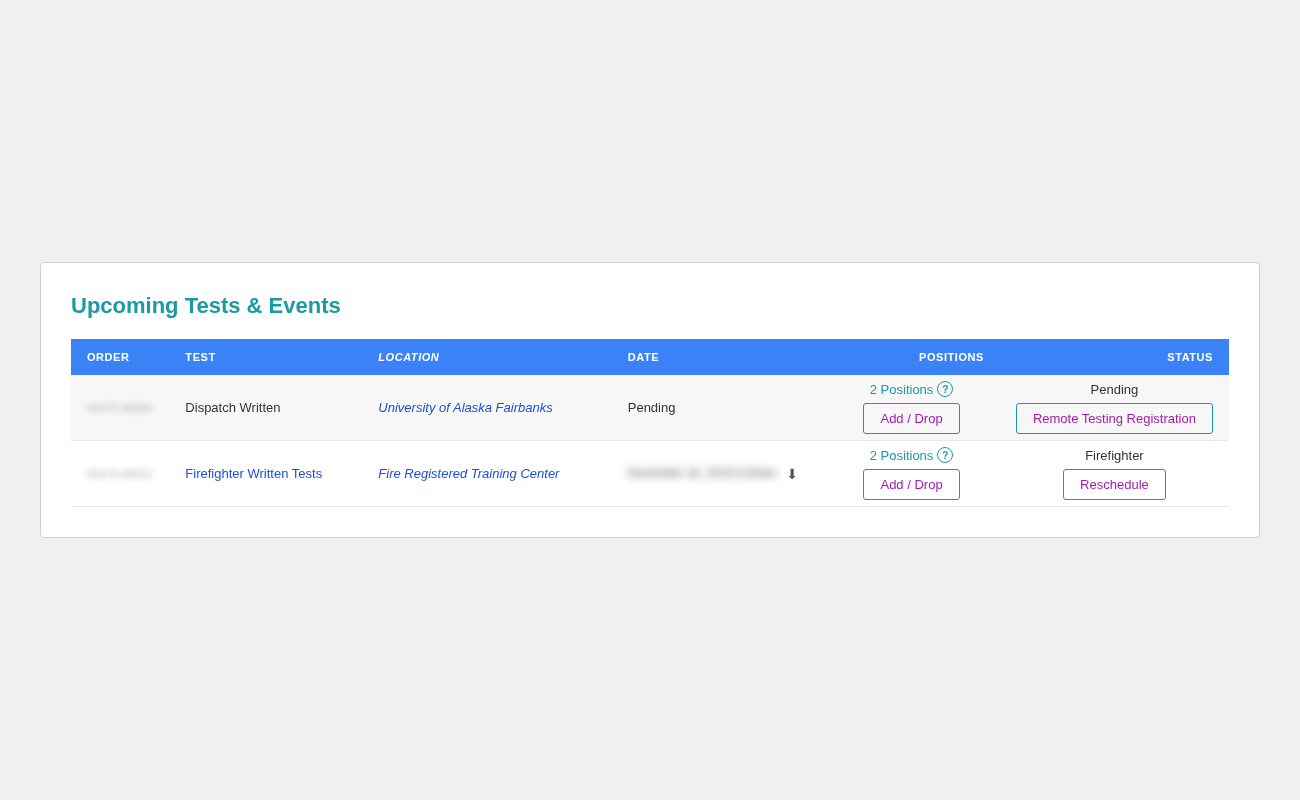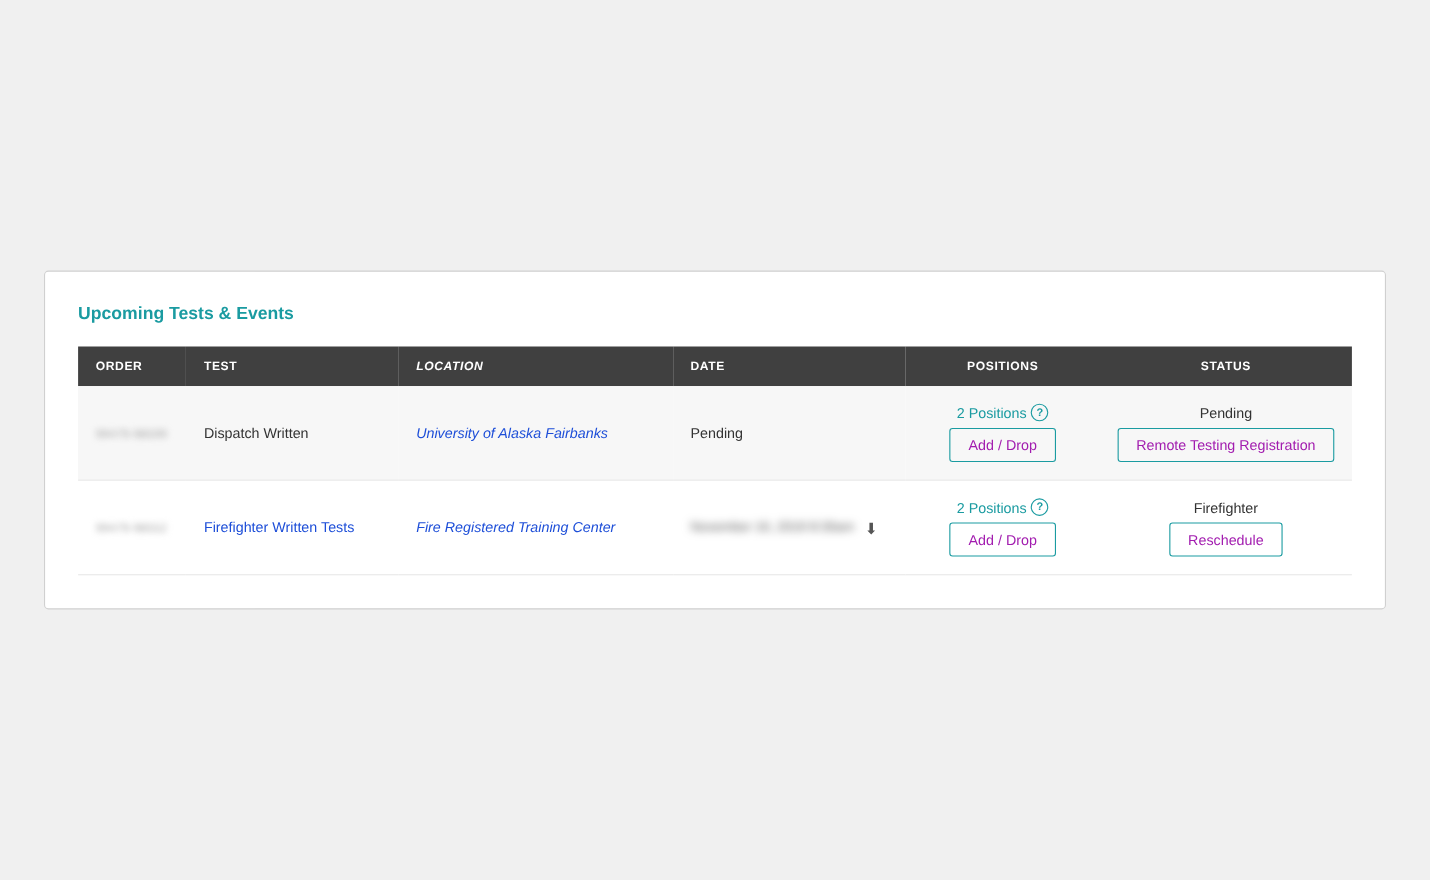--- a/index.html
+++ b/index.html
@@ -30,62 +30,62 @@
 
     .card {
       background-color: #ffffff;
       border: 1px solid #d0d0d0;
       border-radius: 4px;
       width: 1220px;
       padding: 30px;
     }
 
     .card-title {
-      font-size: 16px;
+      font-size: 22px;
       font-weight: bold;
       color: #1a9ba1;
       margin-bottom: 20px;
     }
 
     .table-container {
       width: 100%;
       border-collapse: collapse;
     }
 
     .table-header {
-      background-color: #404040;
+      background-color: #3b82f6;
       color: #ffffff;
       font-size: 11px;
       font-weight: bold;
       letter-spacing: 0.05em;
     }
 
     .table-header th {
       padding: 12px 16px;
       text-align: left;
     }
 
     .table-header th.center {
-      text-align: center;
+      text-align: right;
     }
 
     .table-body tr {
       border-bottom: 1px solid #e8e8e8;
     }
 
     .table-body tr:nth-child(odd) {
       background-color: #f7f7f7;
     }
 
     .table-body tr:nth-child(even) {
       background-color: #ffffff;
     }
 
     .table-body td {
-      padding: 16px 16px;
+      padding: 6px 16px;
       font-size: 13px;
       color: #333;
       vertical-align: middle;
     }
 
     .order-id {
       color: #aaa;
       font-size: 11px;
       filter: blur(3px);
       user-select: none;

